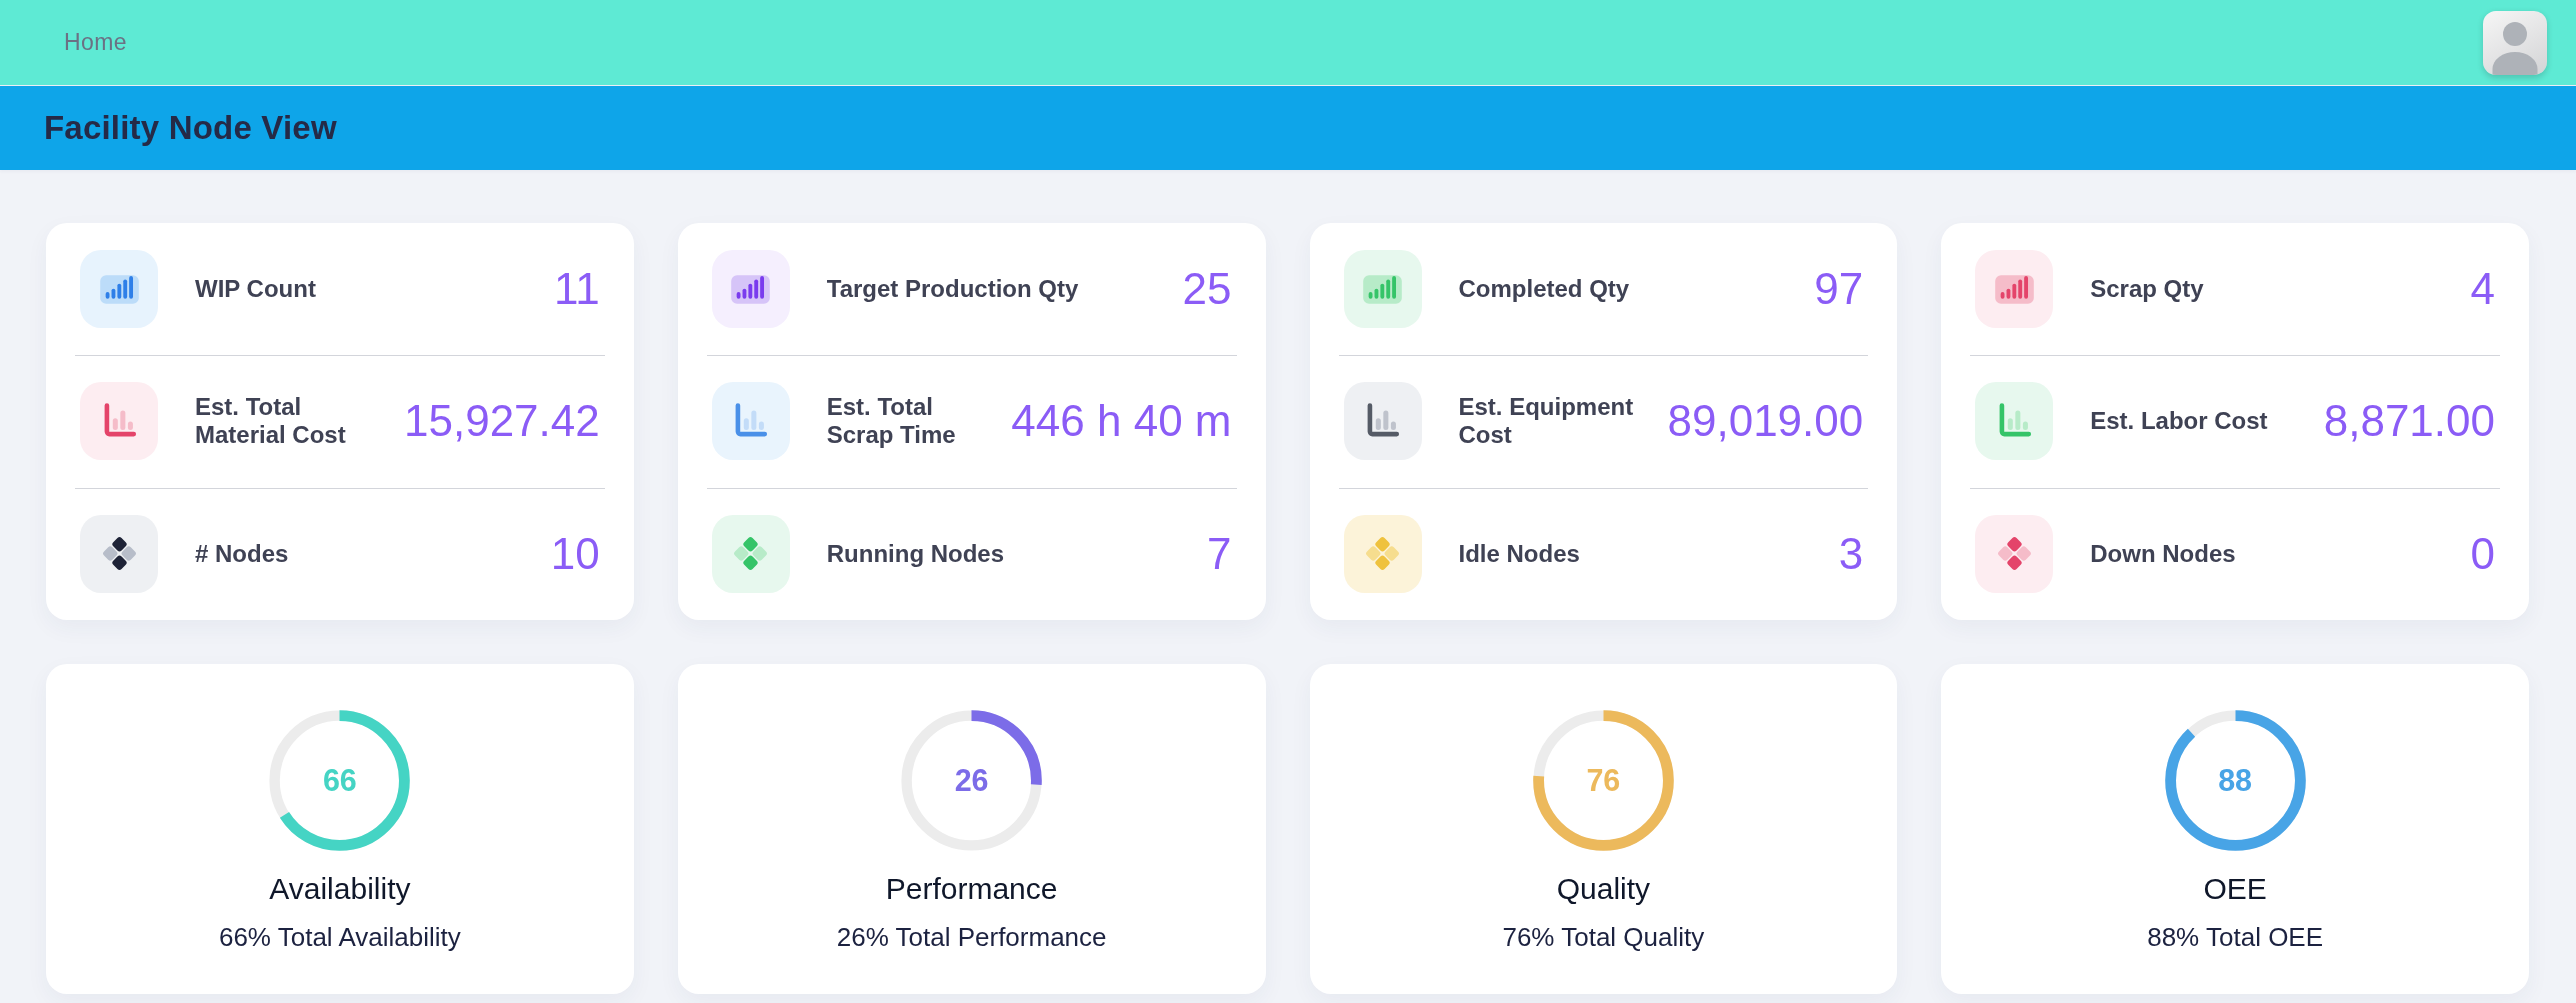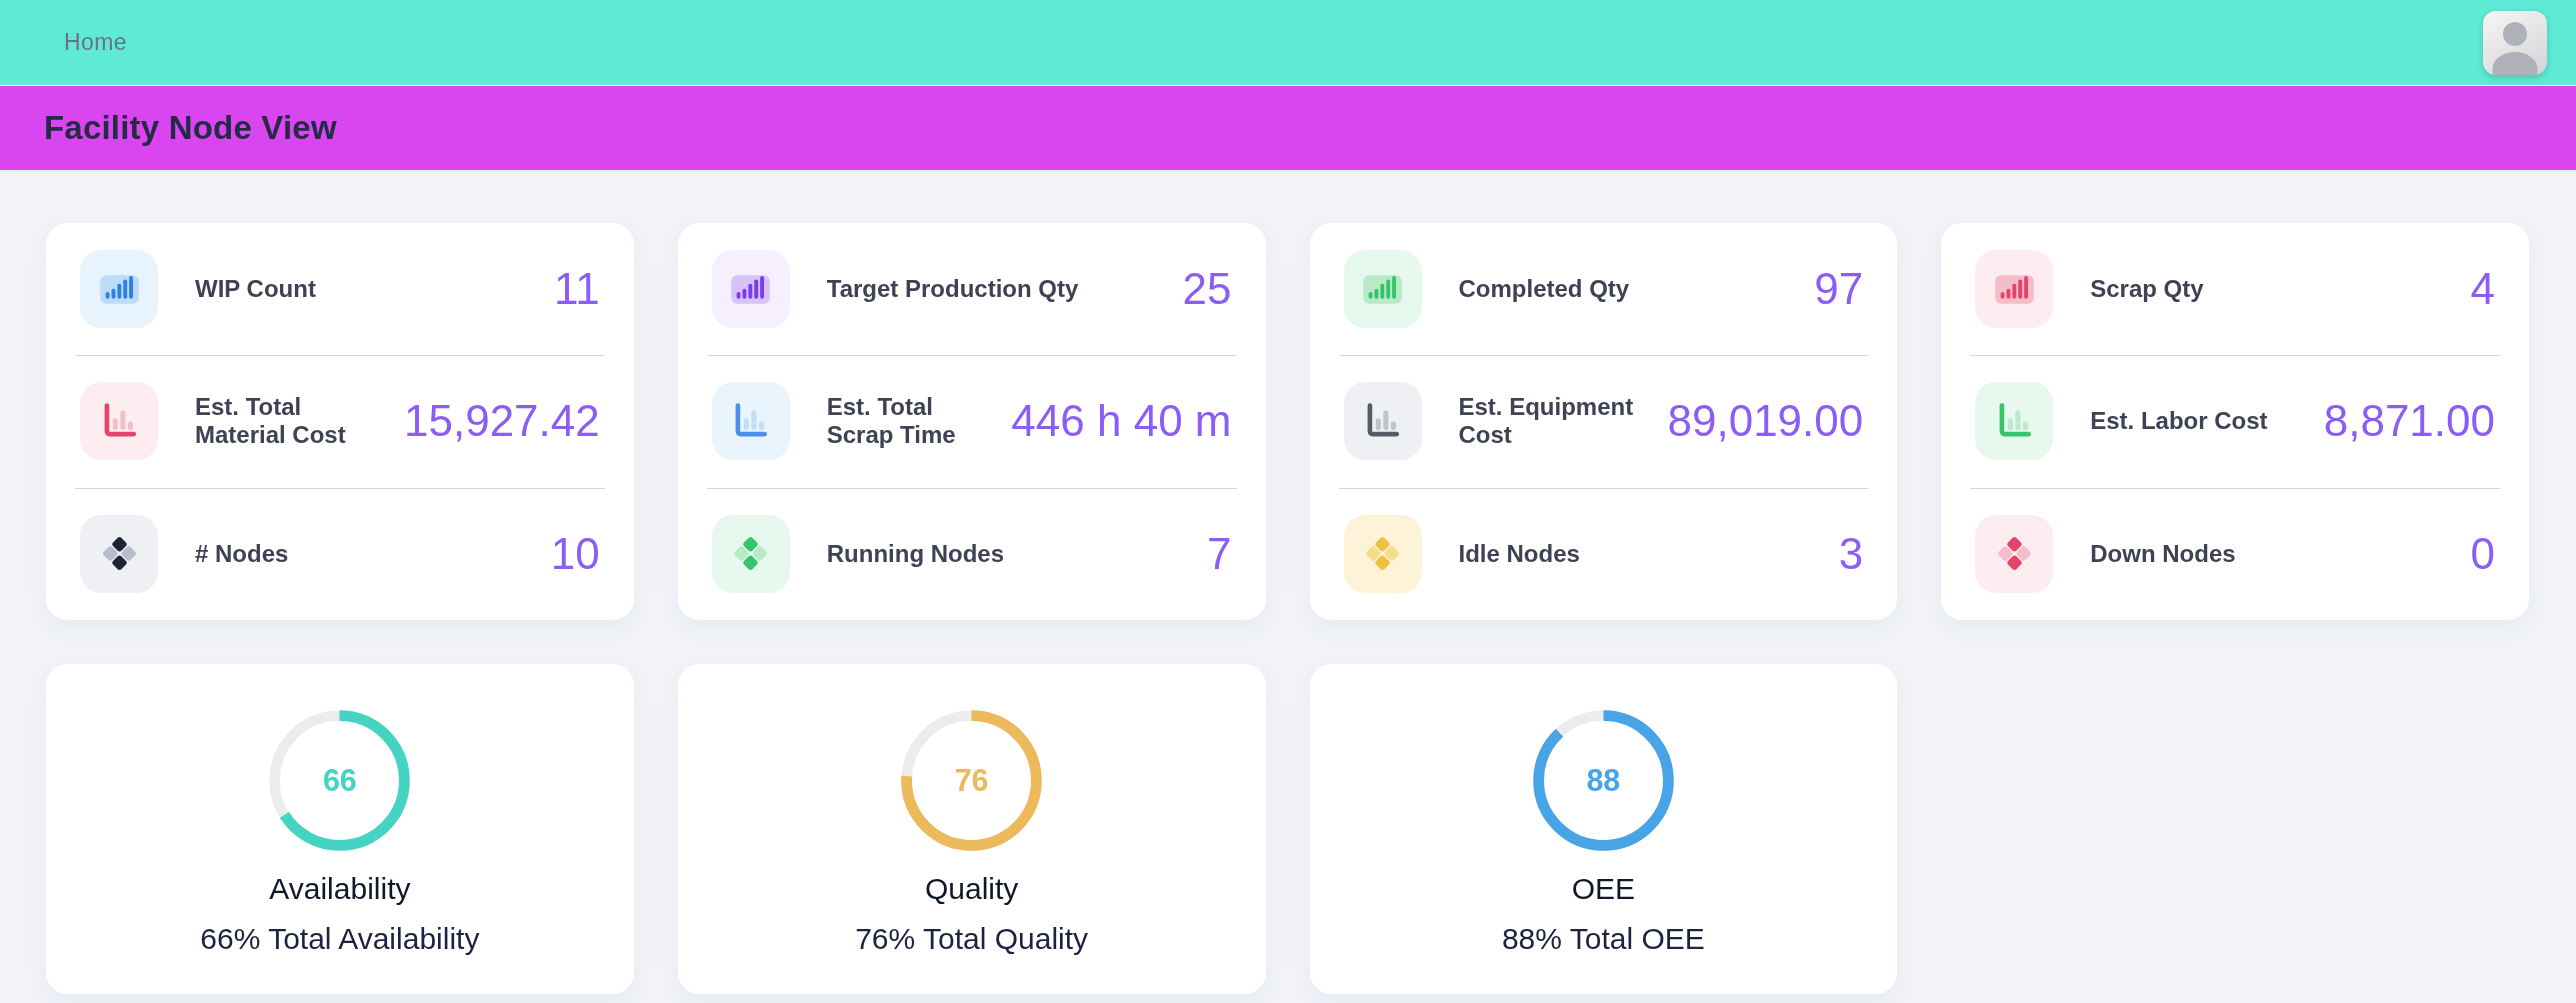--- a/index.html
+++ b/index.html
@@ -12,21 +12,21 @@
   .breadcrumb { font-size:23px; color:#6b7184; letter-spacing:0.4px; cursor:pointer; }
   .avatar { margin-left:auto; width:64px; height:64px; border-radius:13px;
     background:linear-gradient(150deg,#f6f6f6 0%,#e3e3e4 55%,#d3d4d6 100%);
     box-shadow:0 2.4px 6.4px rgba(0,0,0,.16); position:relative; overflow:hidden; cursor:pointer; }
   .avatar .head { position:absolute; left:50%; top:11.2px; transform:translateX(-50%);
     width:24px; height:24px; border-radius:50%; background:#aeb2b8; }
   .avatar .body { position:absolute; left:50%; bottom:-11.2px; transform:translateX(-50%);
     width:45px; height:34px; border-radius:50% 50% 0 0; background:#aeb2b8; }
 
   
-  .page-header { height:84px; background:#d946ef; display:flex; align-items:center;
+  .page-header { height:84px; background:#0ea5e9; display:flex; align-items:center;
     padding-left:44px; box-shadow:0 1.6px 2.4px rgba(40,50,90,.04); }
   .page-title { font-size:33px; font-weight:700; color:#252a47; letter-spacing:0.2px; }
 
   
   .content { padding:53px 47px 0 46px; }
   .grid { display:grid; grid-template-columns:repeat(4,1fr); column-gap:44px; }
   .grid.row2 { margin-top:44px; }
 
   .card { background:#ffffff; border-radius:21px;
     box-shadow:0 8px 22.5px rgba(49,62,102,.05); }
@@ -56,21 +56,21 @@
   .v-navy   { --tile-bg:#eef0f3; --light:#b7bdc9; --strong:#1e2337; }
   .v-amber  { --tile-bg:#fcf3d9; --light:#f6dd8e; --strong:#efc23e; }
   .v-lblue  { --tile-bg:#e9f4fd; --light:#c3dcf8; --strong:#4a90e8; }
 
   
   .gauge-wrap { width:141px; height:141px; position:relative; }
   .gauge-track { stroke:#ececec; }
   .gauge-num { position:absolute; inset:0; display:flex; align-items:center;
     justify-content:center; font-size:30.5px; font-weight:700; }
   .gauge-title { margin-top:21px; font-size:30px; font-weight:400; color:#0f172a; }
-  .gauge-subtitle { margin-top:16px; font-size:30px; font-weight:500; color:#1c2240; }
+  .gauge-subtitle { margin-top:16px; font-size:26px; font-weight:500; color:#1c2240; }
 </style>
 </head>
 <body>
 
 <div class="topbar">
   <span class="breadcrumb">Home</span>
   <div class="avatar">
     <div class="head"></div>
     <div class="body"></div>
   </div>
@@ -235,20 +235,31 @@
         <svg width="141" height="141" viewBox="0 0 176 176">
           <circle class="gauge-track" cx="88" cy="88" r="81" fill="none" stroke-width="13"></circle>
           <circle cx="88" cy="88" r="81" fill="none" stroke-width="13.5" transform="rotate(-90 88 88)" stroke="#45d4c4" stroke-dasharray="335.89908652182066 508.93800988154646"></circle>
         </svg>
         <div class="gauge-num" style="color: rgb(69, 212, 196);">66</div>
       </div>
       <div class="gauge-title">Availability</div>
       <div class="gauge-subtitle">66% Total Availability</div>
     </div>
 
+    <div class="card gauge-card">
+      <div class="gauge-wrap">
+        <svg width="141" height="141" viewBox="0 0 176 176">
+          <circle class="gauge-track" cx="88" cy="88" r="81" fill="none" stroke-width="13"></circle>
+          <circle cx="88" cy="88" r="81" fill="none" stroke-width="13.5" transform="rotate(-90 88 88)" stroke="#7c6ce8" stroke-dasharray="132.32388256920208 508.93800988154646"></circle>
+        </svg>
+        <div class="gauge-num" style="color: rgb(124, 108, 232);">26</div>
+      </div>
+      <div class="gauge-title">Performance</div>
+      <div class="gauge-subtitle">26% Total Performance</div>
+    </div>
 
     <div class="card gauge-card">
       <div class="gauge-wrap">
         <svg width="141" height="141" viewBox="0 0 176 176">
           <circle class="gauge-track" cx="88" cy="88" r="81" fill="none" stroke-width="13"></circle>
           <circle cx="88" cy="88" r="81" fill="none" stroke-width="13.5" transform="rotate(-90 88 88)" stroke="#ecb95c" stroke-dasharray="386.79288750997534 508.93800988154646"></circle>
         </svg>
         <div class="gauge-num" style="color: rgb(236, 185, 92);">76</div>
       </div>
       <div class="gauge-title">Quality</div>

